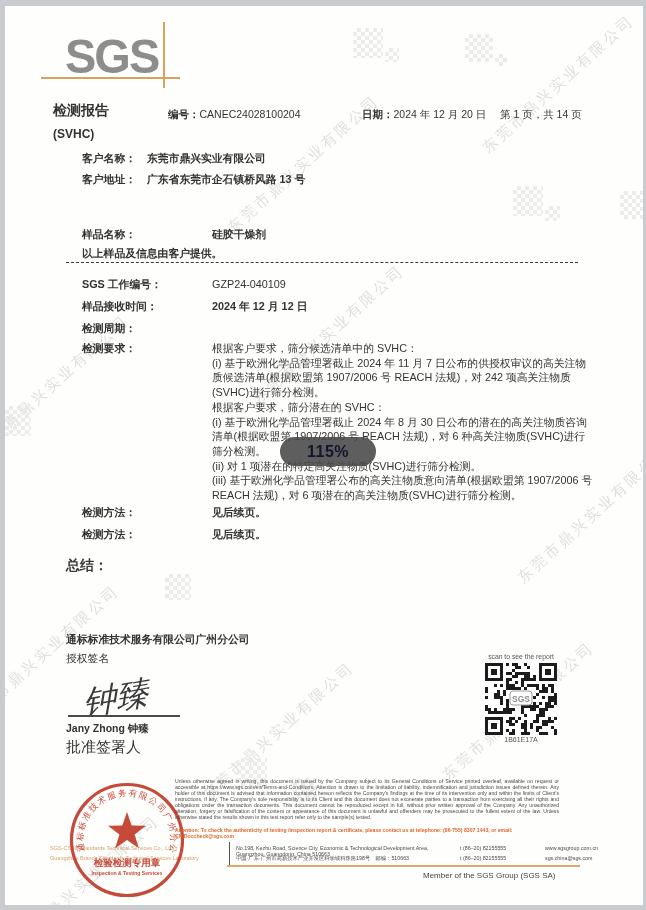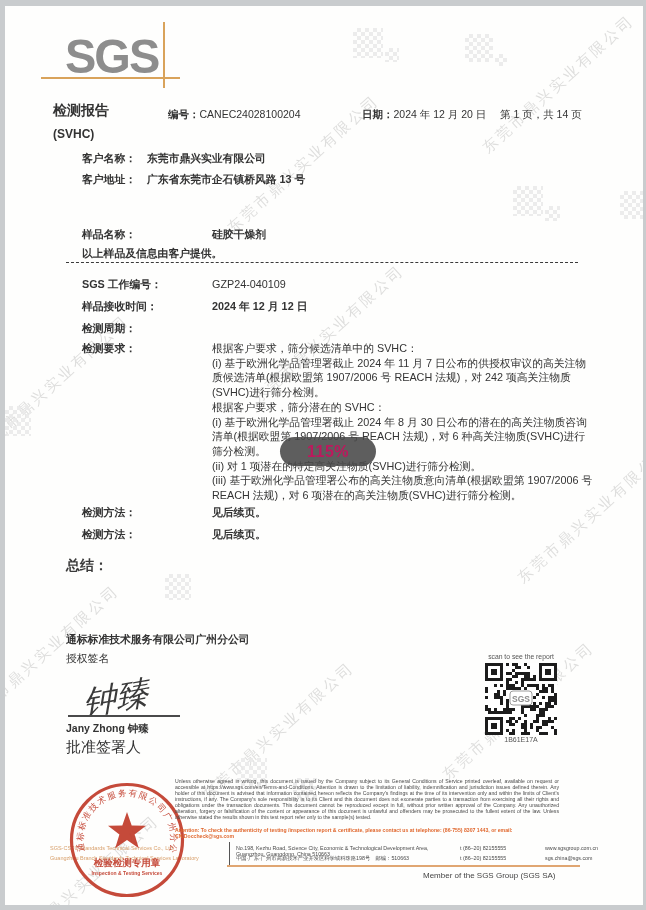--- a/index.html
+++ b/index.html
@@ -45,21 +45,21 @@
   .f-legal{left:170px;top:772px;width:384px;font-size:5.15px;line-height:6.05px;
            text-align:justify;color:#4a4a4a;}
   .f-attn{left:170px;top:821px;width:384px;font-size:5.15px;line-height:6.05px;
           font-weight:bold;color:#e0662c;}
   .f-div{left:224px;top:836px;width:1px;height:23px;background:#555;}
   .f-addr{font-size:5.3px;color:#4a4a4a;}
   .f-rule{left:222px;top:859px;width:353px;height:2px;background:#e0a672;}
   .f-member{left:418px;top:865px;font-size:8px;color:#444;}
   
   .zoom-badge{position:absolute;left:280px;top:437px;width:96px;height:29px;z-index:10;
-              background:rgba(72,72,72,.88);border-radius:15px;color:#be185d;font-size:16px;
+              background:rgba(72,72,72,.88);border-radius:15px;color:#0f172a;font-size:16px;
               font-weight:bold;display:flex;align-items:center;justify-content:center;
               letter-spacing:.5px;}
 </style>
 </head>
 <body>
 
 <div class="viewport">
   <div class="page">
 
     <div class="wm-layer">

